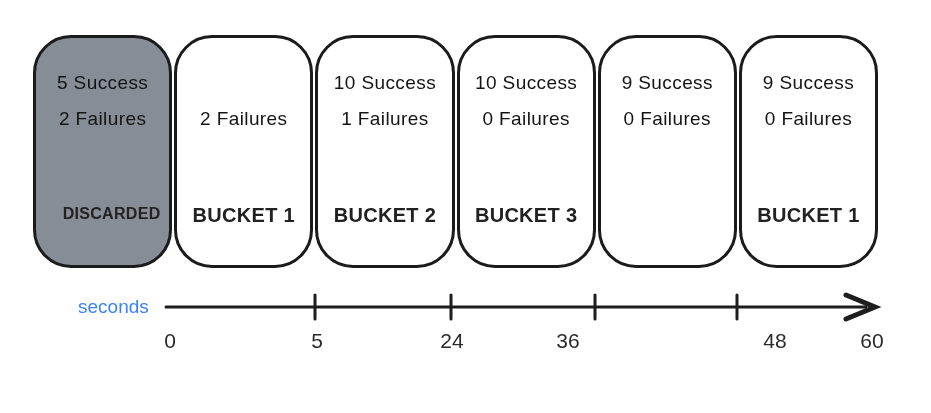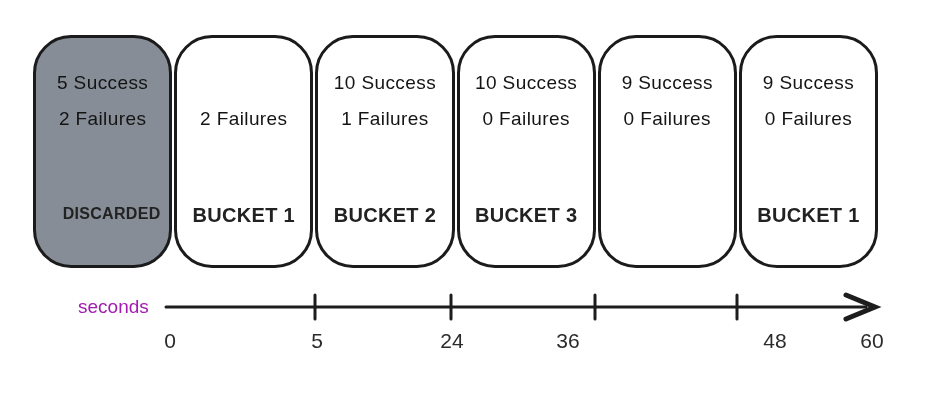--- a/index.html
+++ b/index.html
@@ -59,21 +59,21 @@
   }
   .box.discarded .tag { font-size: 16px; font-weight: 600; bottom: 42px; padding-left: 18px; }
 
   
   .axis-label {
     position: absolute;
     left: 78px;
     top: 296px;
     font-size: 19px;
     font-weight: 500;
-    color: #a21caf;
+    color: #3b82f6;
   }
   .axis-svg {
     position: absolute;
     left: 0;
     top: 288px;
     width: 931px;
     height: 44px;
   }
   .tick-labels {
     position: absolute;

